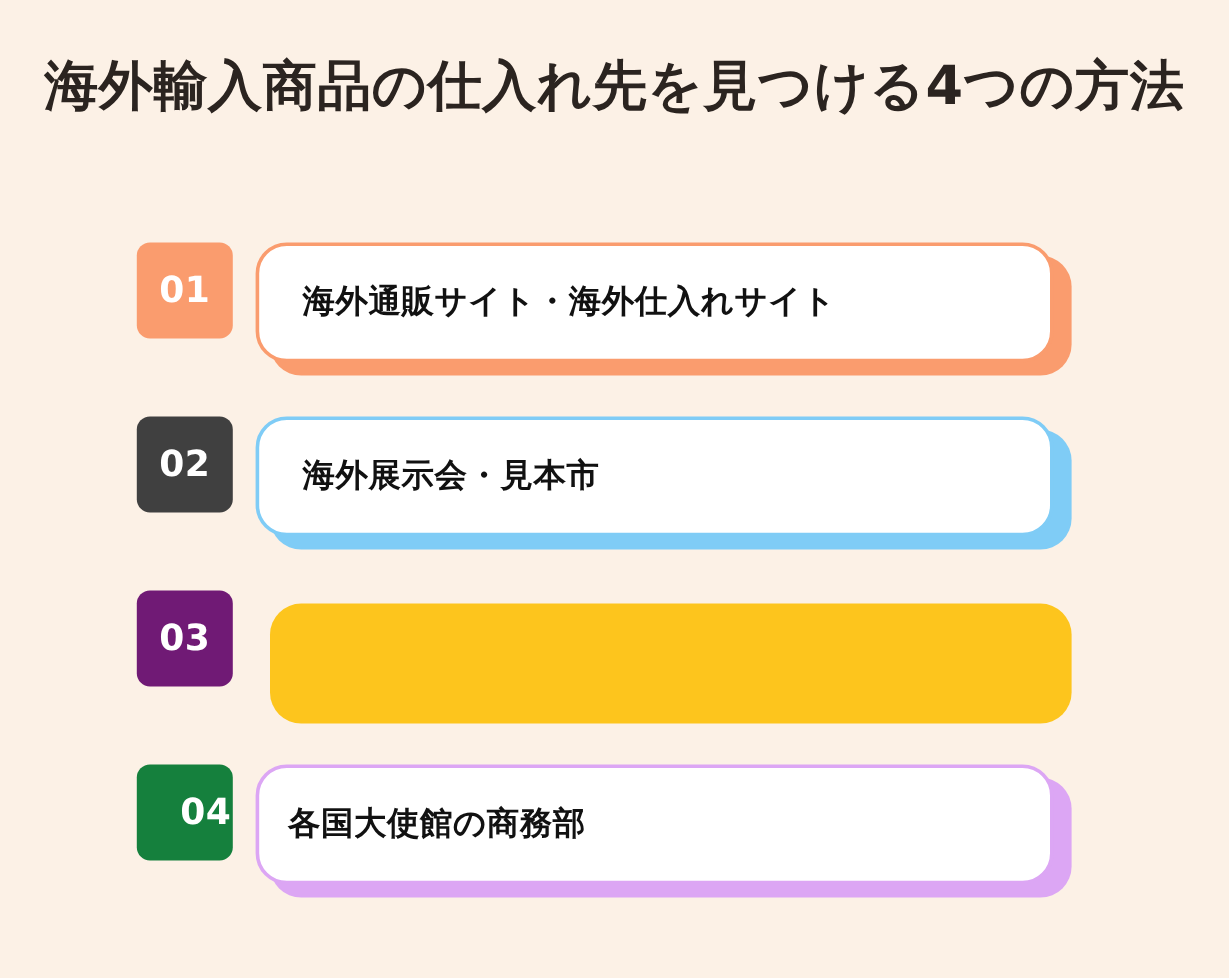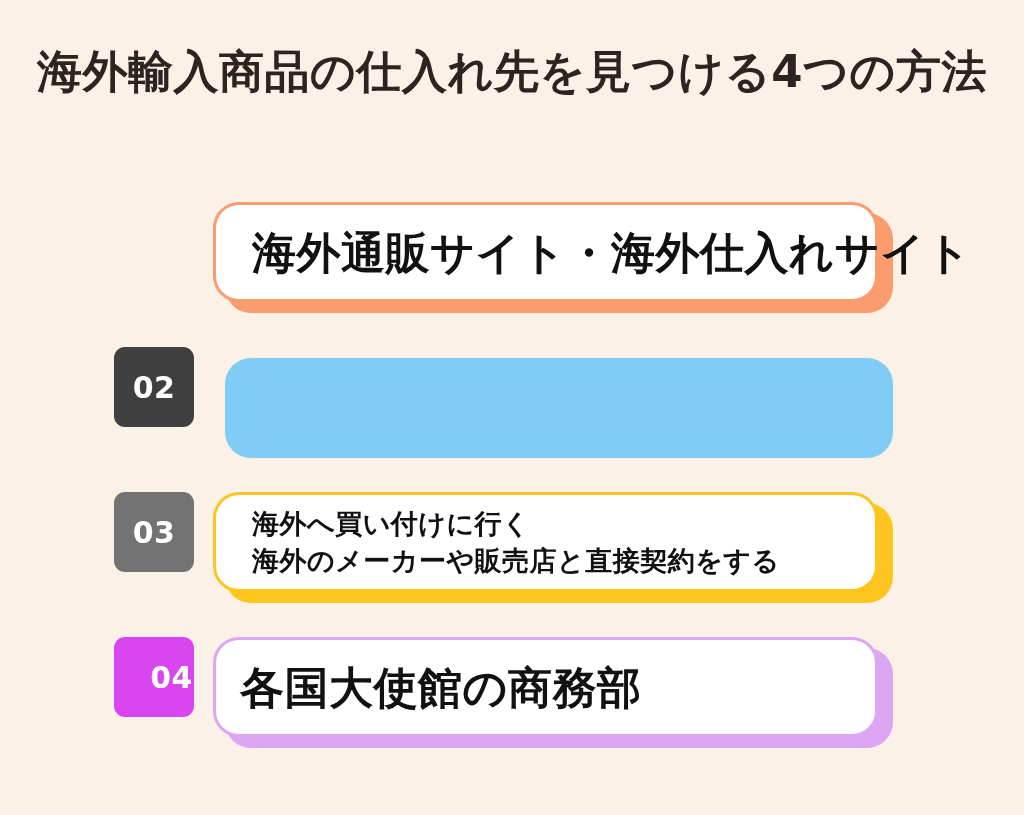--- a/index.html
+++ b/index.html
@@ -95,21 +95,21 @@
     border-radius: 26px;
     border: 3px solid transparent;
     box-sizing: border-box;
     display: flex;
     align-items: center;
     padding-left: 36px;
     padding-right: 20px;
   }
 
   .card-text {
-    font-size: 44px;
+    font-size: 27px;
     font-weight: bold;
     color: #111111;
     line-height: 1.25;
     letter-spacing: 0.5px;
   }
 
   .card-text.two-line {
     font-size: 27px;
     line-height: 1.38;
   }
@@ -121,62 +121,62 @@
 
   
   .row.theme-orange .badge      { background: #FA9C6E; }
   .row.theme-orange .card       { border-color: #FA9C6E; }
   .row.theme-orange .card-shadow{ background: #FA9C6E; }
 
   .row.theme-blue .badge        { background: #404040; }
   .row.theme-blue .card         { border-color: #7FCCF6; }
   .row.theme-blue .card-shadow  { background: #7FCCF6; }
 
-  .row.theme-yellow .badge      { background: #737373; }
+  .row.theme-yellow .badge      { background: #701a75; }
   .row.theme-yellow .card       { border-color: #FDC51D; }
   .row.theme-yellow .card-shadow{ background: #FDC51D; }
 
-  .row.theme-purple .badge      { background: #d946ef; padding-left: 35px; }
+  .row.theme-purple .badge      { background: #15803d; padding-left: 35px; }
   .row.theme-purple .card       { border-color: #DCA6F4; padding-left: 24px; }
   .row.theme-purple .card-shadow{ background: #DCA6F4; }
 </style>
 </head>
 <body>
 
 <div class="poster">
 
   <div class="title-wrap">
     <h1 class="title">海外輸入商品の仕入れ先を見つける4つの方法</h1>
   </div>
 
   <div class="rows">
 
     <div class="row theme-orange">
       <div class="card-shadow"></div>
+      <div class="badge">01</div>
       <div class="card">
         <div class="card-text">
           <span class="card-line">海外通販サイト・海外仕入れサイト</span>
         </div>
       </div>
     </div>
 
     <div class="row theme-blue">
       <div class="card-shadow"></div>
       <div class="badge">02</div>
+      <div class="card">
+        <div class="card-text">
+          <span class="card-line">海外展示会・見本市</span>
+        </div>
+      </div>
     </div>
 
     <div class="row theme-yellow">
       <div class="card-shadow"></div>
       <div class="badge">03</div>
-      <div class="card">
-        <div class="card-text two-line">
-          <span class="card-line">海外へ買い付けに行く</span>
-          <span class="card-line">海外のメーカーや販売店と直接契約をする</span>
-        </div>
-      </div>
     </div>
 
     <div class="row theme-purple">
       <div class="card-shadow"></div>
       <div class="badge">04</div>
       <div class="card">
         <div class="card-text">
           <span class="card-line">各国大使館の商務部</span>
         </div>
       </div>

